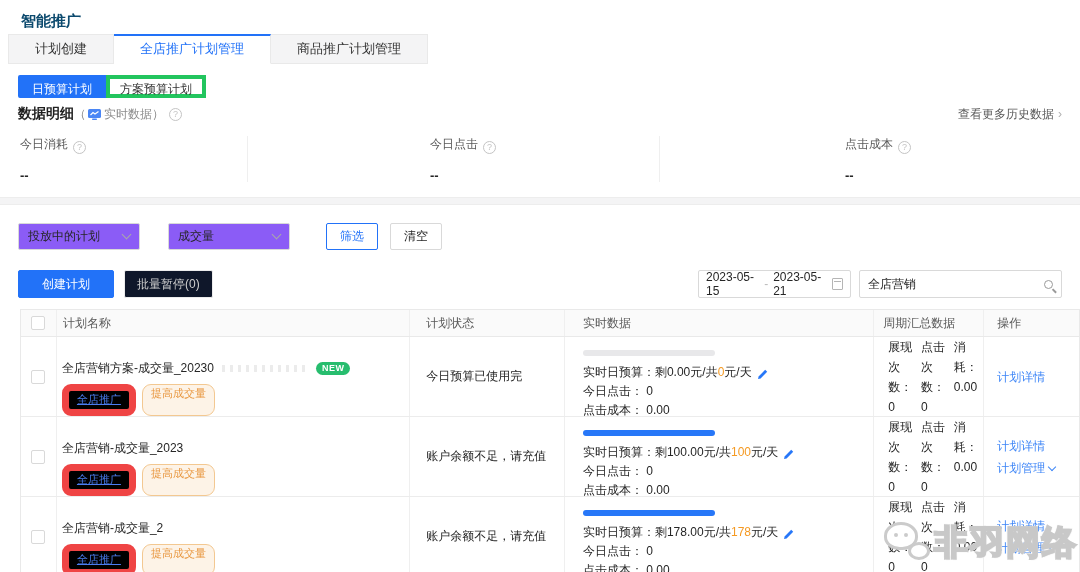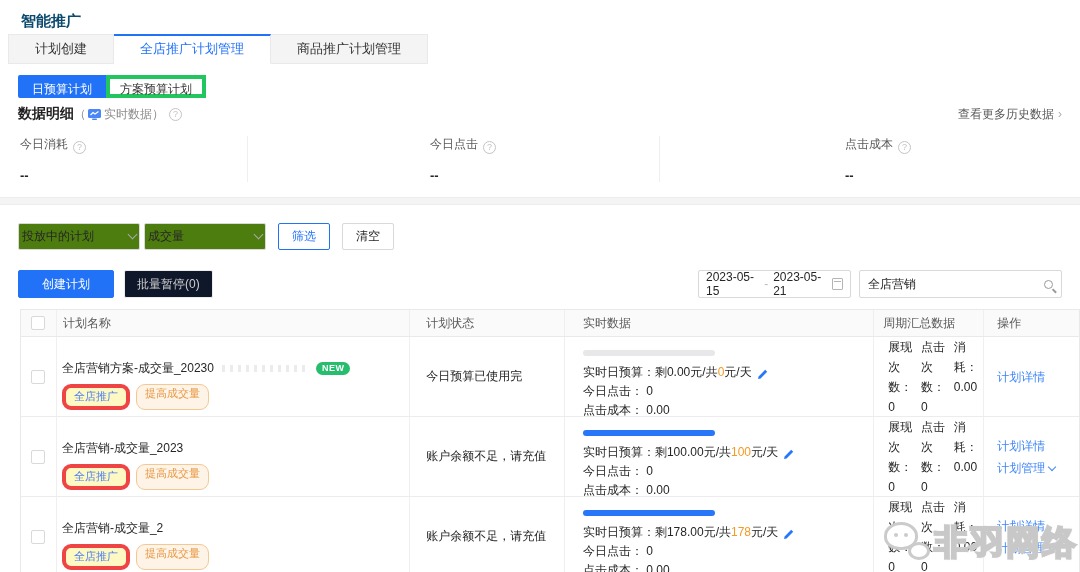--- a/index.html
+++ b/index.html
@@ -55,22 +55,22 @@
   .stat-inner1 { margin-left:20px; } .stat-inner2 { margin-left:182px; } .stat-inner3 { margin-left:185px; }
   .stat-label { color:#595959; font-size:12px; }
   .stat-value { margin-top:14px; font-size:13px; font-weight:bold; color:#262626; }
 
   
   .band { margin-top:15px; height:8px; background:#f4f4f5; border-top:1px solid #ededed; border-bottom:1px solid #ededed; }
 
   
   .filter-row { display:flex; align-items:center; margin:17px 0 0 18px; height:28px; }
   .select-box {
-    width:122px; height:27px; border:1px solid #d9d9d9; border-radius:2px; background:#4d7c0f;
-    display:flex; align-items:center; padding:0 3px; cursor:pointer; margin-right:4px;
+    width:122px; height:27px; border:1px solid #d9d9d9; border-radius:2px; background:#8b5cf6;
+    display:flex; align-items:center; padding:0 9px; cursor:pointer; margin-right:28px;
   }
   .select-box .sel-text { flex:1; color:#262626; }
   .chev { width:7px; height:7px; border-right:1px solid #a9a9a9; border-bottom:1px solid #a9a9a9;
     transform:rotate(45deg); margin-top:-4px; }
   .btn { height:27px; padding:0 13px; border-radius:2px; font-size:12px; cursor:pointer; background:#fff; line-height:25px; }
   .btn-outline-blue { border:1px solid #2272f8; color:#2272f8; margin-left:8px; }
   .btn-outline-gray { border:1px solid #d9d9d9; color:#262626; margin-left:12px; }
 
   
   .toolbar { display:flex; align-items:center; margin:20px 18px 0 18px; height:28px; }
@@ -117,21 +117,21 @@
 
   .name-cell { padding:23px 0 0 5px; }
   .name-line { display:flex; align-items:center; }
   .plan-name { font-size:12px; color:#262626; }
   .redacted { display:inline-block; width:88px; height:7px; margin-left:8px;
     background:repeating-linear-gradient(90deg,#e3e3e3 0 3px,transparent 3px 8px); opacity:.7; }
   .badge-new { background:#27bd6e; color:#fff; font-size:9px; font-weight:bold; border-radius:8px;
     padding:1px 6px 2px; margin-left:6px; letter-spacing:.5px; }
   .tag-line { margin-top:7px; display:flex; }
   .tag { font-size:11px; border-radius:9px; padding:1px 8px 2px; margin-right:6px; }
-  .tag-blue { color:#4a7df0; border:4px solid #ef4444; background:#fef9c3; }
+  .tag-blue { color:#4a7df0; border:7px solid #ef4444; background:#000000;text-decoration:underline; }
   .tag-orange { color:#e8963e; border:1px solid #f3c891; background:#fdf3e7; }
 
   .status-cell { display:flex; align-items:center; padding-left:16px; color:#262626; }
 
   .rt-cell { padding:13px 0 0 18px; }
   .bar { width:132px; height:6px; border-radius:3px; margin-bottom:7px; }
   .bar-blue { background:#2777f8; }
   .bar-gray { background:#e8e8ea; }
   .rt-line { line-height:19px; color:#262626; display:flex; align-items:center; }
   .num-orange { color:#f59a23; }

